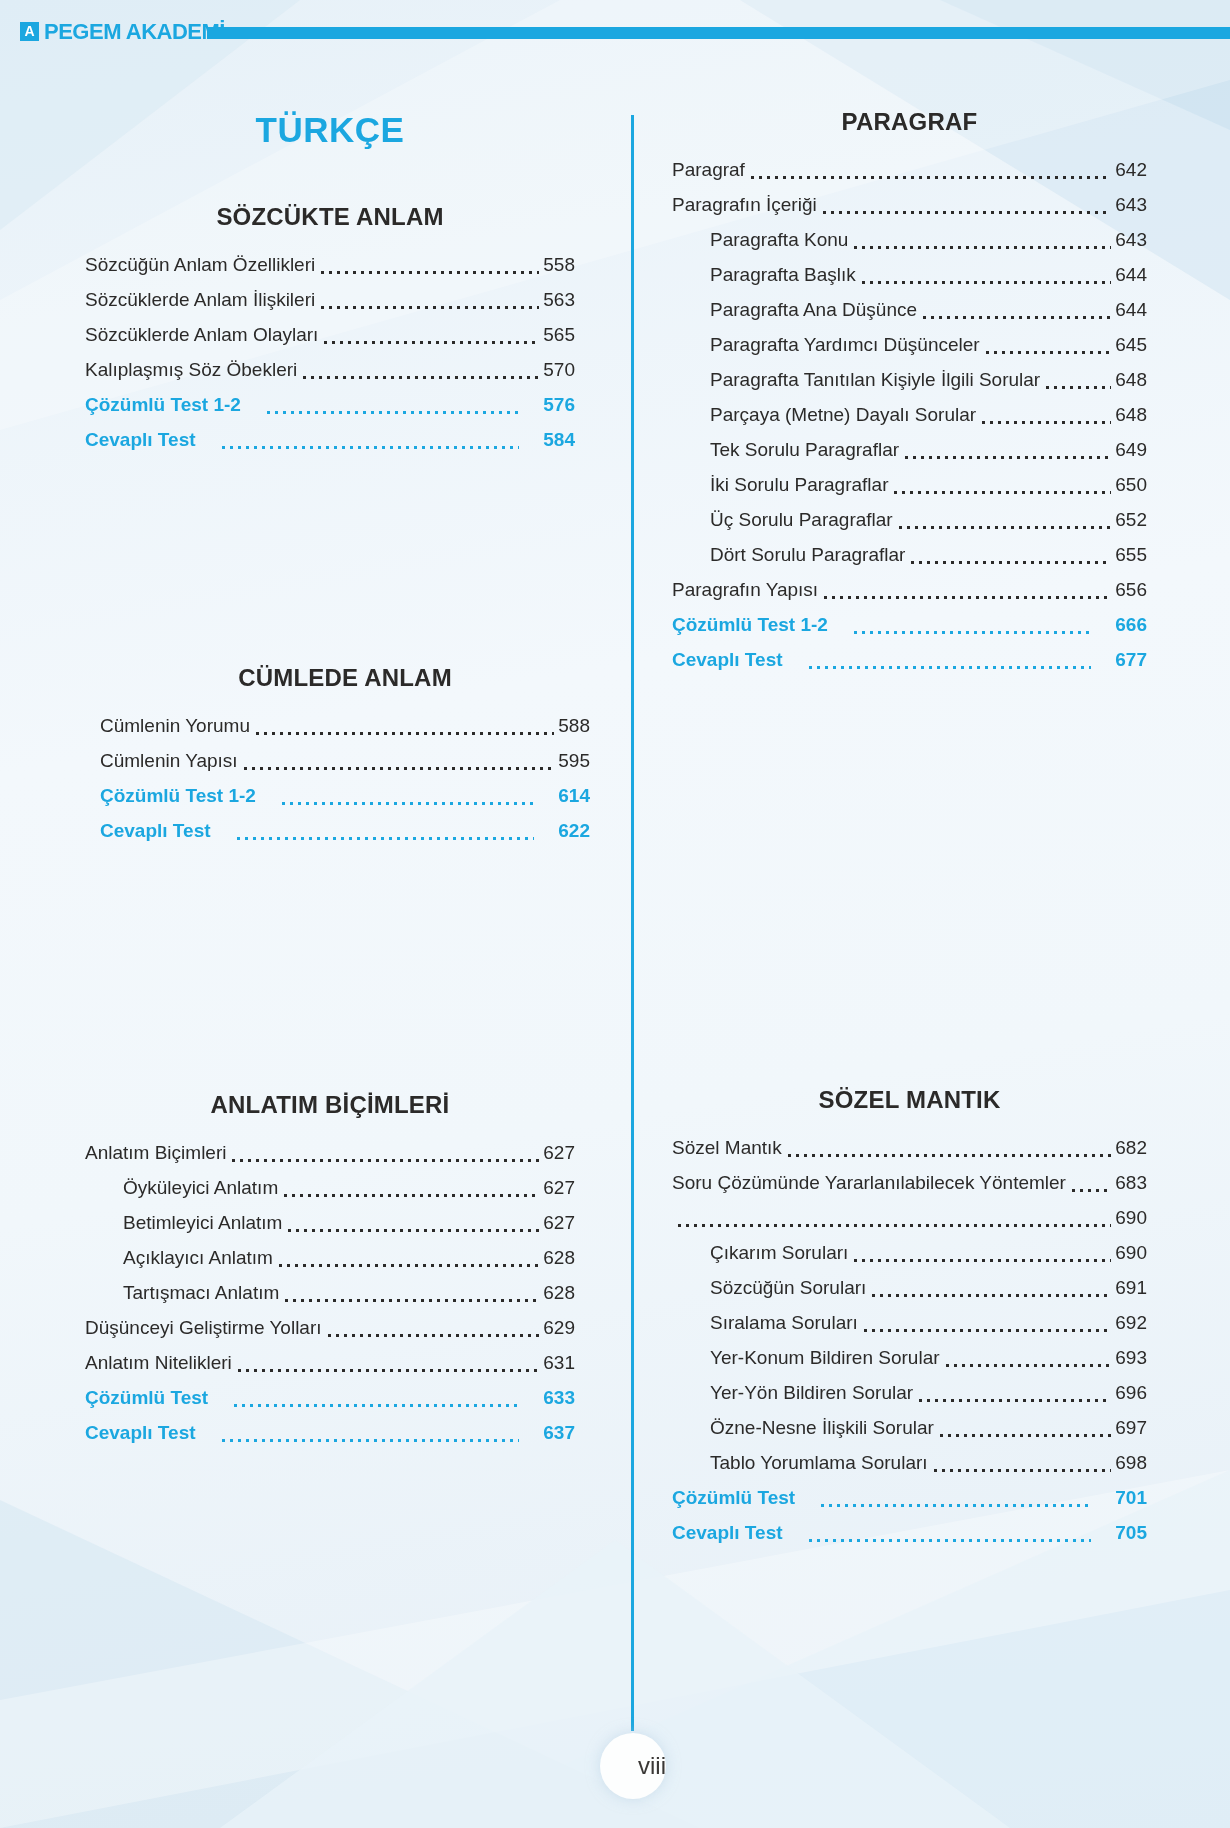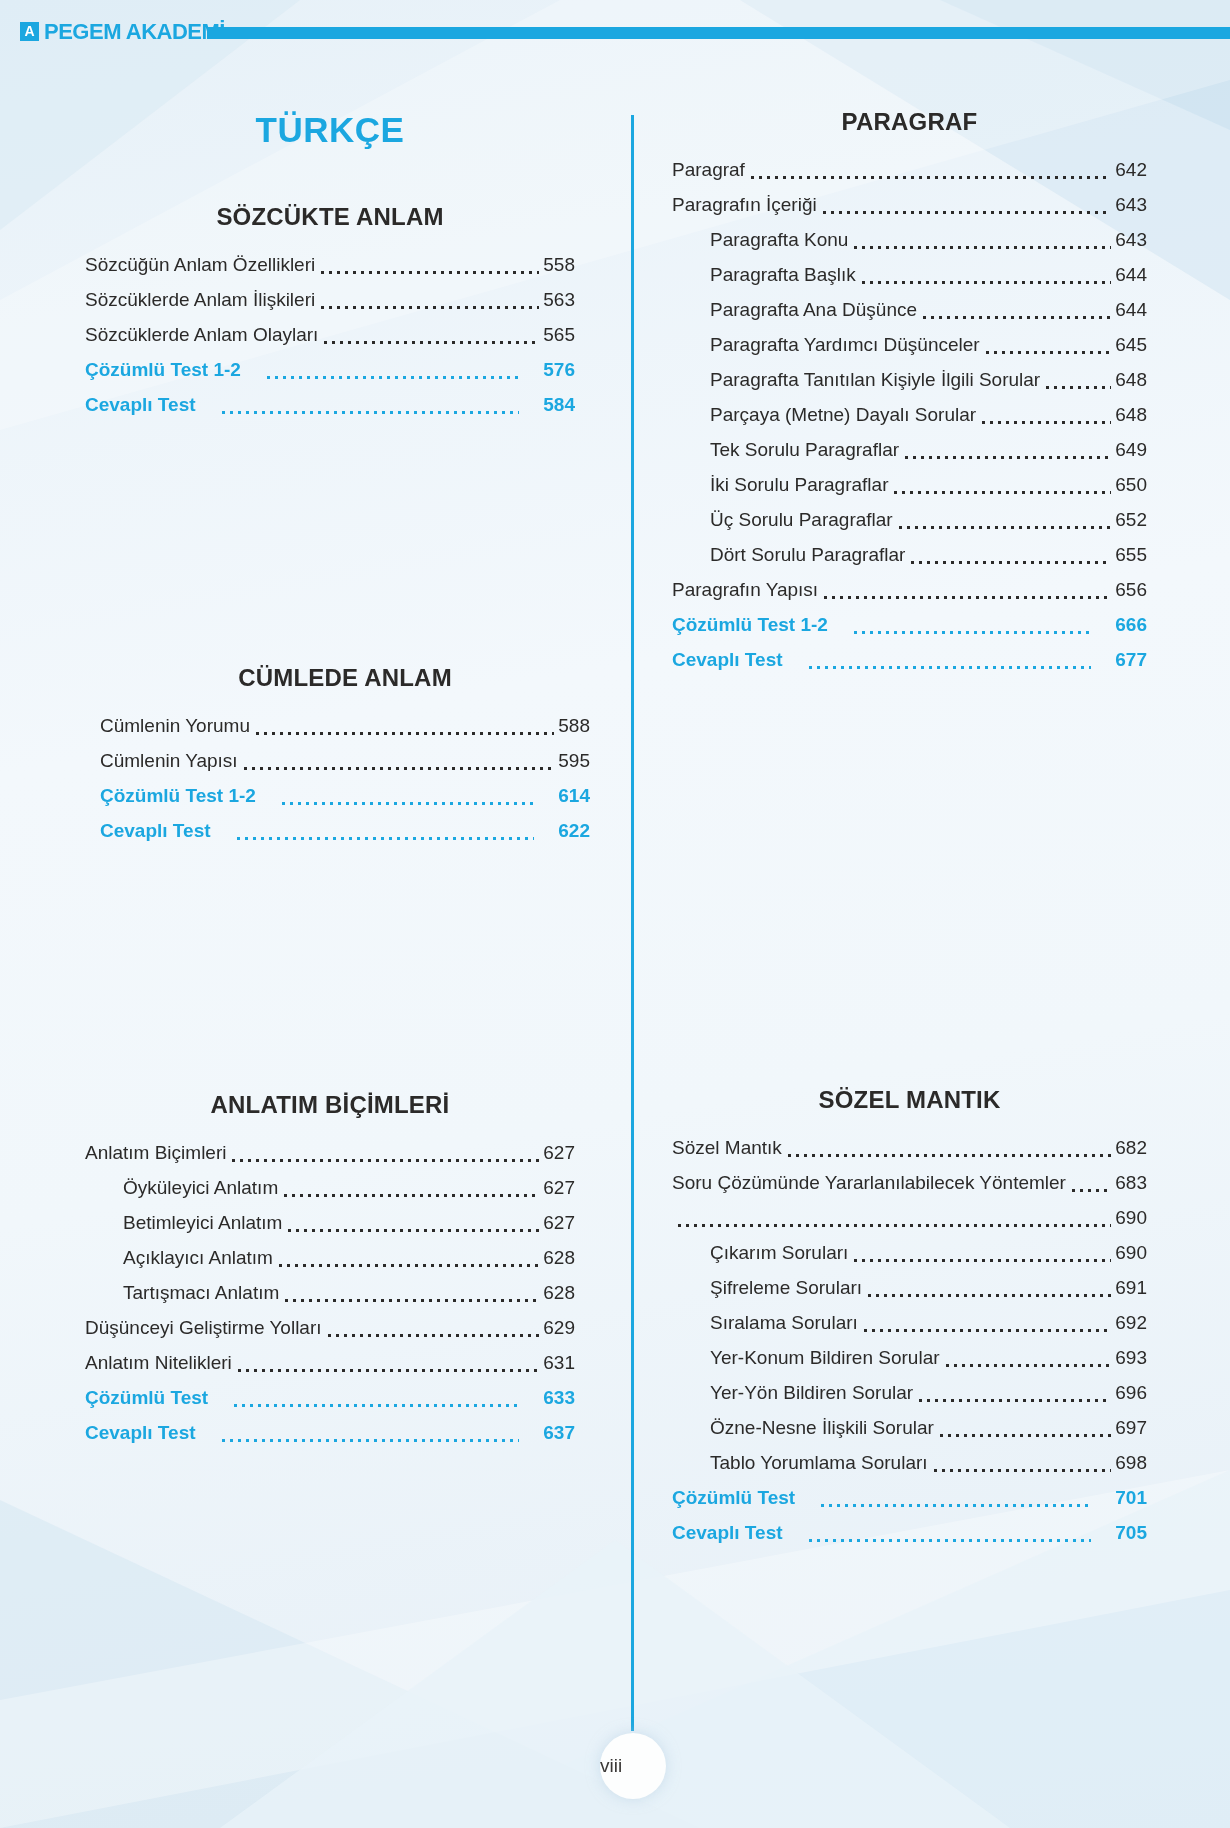--- a/index.html
+++ b/index.html
@@ -25,22 +25,22 @@
     color:var(--accent,#1ba7e0);font-size:22px;font-weight:bold;letter-spacing:-0.5px;
     line-height:19px;
   }
   .header-bar{position:absolute;left:207px;top:27px;right:0;height:12px;background:var(--accent,#1ba7e0);}
 
   
   .divider-v{position:absolute;left:631px;top:115px;width:3px;height:1616px;background:var(--accent,#1ba7e0);}
   .page-circle{
     position:absolute;left:600px;top:1733px;width:66px;height:66px;border-radius:50%;
     background:#fdfefe;box-shadow:0 0 14px rgba(180,205,225,.55);
-    display:flex;align-items:center;justify-content:flex-start;
-    font-size:19px;color:#3a3836;
+    display:flex;align-items:center;justify-content:flex-end;
+    font-size:24px;color:#3a3836;
   }
 
   
   .book-title{
     position:absolute;left:85px;width:490px;top:110px;margin:0;
     text-align:center;font-size:35px;font-weight:bold;color:var(--accent,#1ba7e0);
     letter-spacing:0.5px;
   }
   .toc-section{position:absolute;}
   .toc-section h2{
@@ -108,20 +108,25 @@
           <div class="toc-row">
             <span class="label">Sözcüklerde Anlam İlişkileri</span>
             <span class="dots"></span>
             <span class="pg">563</span>
           </div>
           <div class="toc-row">
             <span class="label">Sözcüklerde Anlam Olayları</span>
             <span class="dots"></span>
             <span class="pg">565</span>
           </div>
+          <div class="toc-row">
+            <span class="label">Kalıplaşmış Söz Öbekleri</span>
+            <span class="dots"></span>
+            <span class="pg">570</span>
+          </div>
           <div class="toc-row highlight">
             <span class="label">Çözümlü Test 1-2</span>
             <span class="dots"></span>
             <span class="pg">576</span>
           </div>
           <div class="toc-row highlight">
             <span class="label">Cevaplı Test</span>
             <span class="dots"></span>
             <span class="pg">584</span>
           </div>
@@ -302,21 +307,21 @@
           <div class="toc-row">
             <span class="dots"></span>
             <span class="pg">690</span>
           </div>
           <div class="toc-row indent">
             <span class="label">Çıkarım Soruları</span>
             <span class="dots"></span>
             <span class="pg">690</span>
           </div>
           <div class="toc-row indent">
-            <span class="label">Şifreleme Soruları</span>
+            <span class="label">Sözcüğün Soruları</span>
             <span class="dots"></span>
             <span class="pg">691</span>
           </div>
           <div class="toc-row indent">
             <span class="label">Sıralama Soruları</span>
             <span class="dots"></span>
             <span class="pg">692</span>
           </div>
           <div class="toc-row indent">
             <span class="label">Yer-Konum Bildiren Sorular</span>

